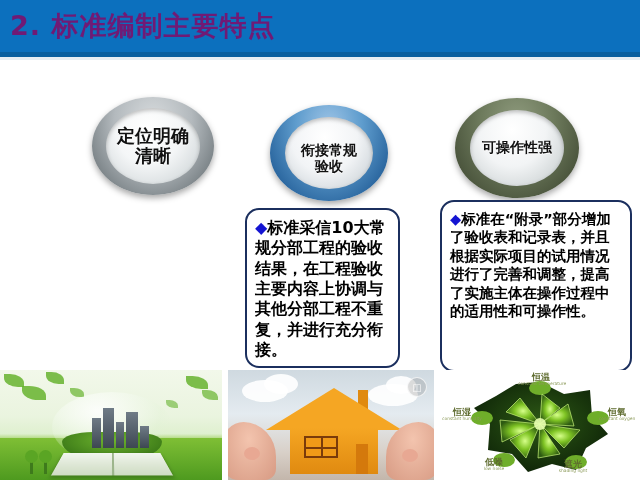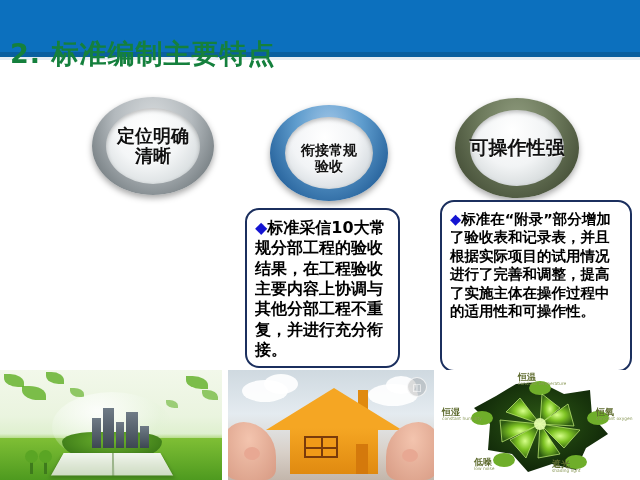--- a/index.html
+++ b/index.html
@@ -18,22 +18,22 @@
   .title-underline{
     position:absolute;left:0;top:52px;width:640px;height:5px;
     background:#0a5f9f;
   }
   .title-gap{
     position:absolute;left:0;top:57px;width:640px;height:3px;
     background:#e8eef3;
   }
   .title-text{
     position:absolute;left:10px;top:9px;
-    color:#15803d;font-size:27px;font-weight:bold;
-    letter-spacing:1px;line-height:34px;white-space:nowrap;margin-top:28px;
+    color:#701a75;font-size:27px;font-weight:bold;
+    letter-spacing:1px;line-height:34px;white-space:nowrap;
   }
 
   
   .badge{
     position:absolute;border-radius:50%;
     display:flex;align-items:center;justify-content:center;
     text-align:center;
   }
   .badge .inner{
     position:absolute;border-radius:50%;
@@ -69,21 +69,21 @@
 
   
   #badge3{left:455px;top:98px;width:124px;height:100px;
     background:radial-gradient(ellipse at 50% 24%,#8f9b7e 0%,#6d7a5c 42%,#4b553d 78%,#353d2c 100%);
     box-shadow:0 3px 6px rgba(0,0,0,.35);
   }
   #badge3 .inner{left:15px;top:12px;right:15px;bottom:12px;
     background:radial-gradient(ellipse at 45% 26%,#ffffff 0%,#f2f4f5 46%,#ccd2d3 86%,#bbc2c3 100%);
     box-shadow:inset 0 2px 4px rgba(0,0,0,.25);
   }
-  #badge3 .label{font-size:19px;}
+  #badge3 .label{font-size:14px;}
 
   
   .textbox{
     position:absolute;
     border:2px solid #1b2f5e;border-radius:14px;
     background:#ffffff;box-sizing:border-box;
     padding:8px 7px 6px 8px;
   }
   .textbox p{
     margin:0;color:#000000;font-weight:bold;
@@ -142,21 +142,21 @@
   #photo2 .hand.l{left:-6px;border-radius:40% 60% 20% 30%;}
   #photo2 .hand.r{right:-6px;border-radius:60% 40% 30% 20%;}
   #photo2 .nail{position:absolute;width:16px;height:13px;border-radius:50%;background:#e8a893;}
   #photo2 .wm{position:absolute;right:7px;top:7px;width:18px;height:18px;border-radius:50%;
     border:1px solid rgba(255,255,255,.75);display:flex;align-items:center;justify-content:center;
     color:rgba(255,255,255,.9);font-size:10px;background:rgba(120,120,120,.25);}
 
   
   #photo3{left:440px;top:370px;width:200px;height:110px;background:#ffffff;}
   #photo3 .star-wrap{position:absolute;left:28px;top:8px;width:144px;height:96px;}
-  #photo3 .starlbl{position:absolute;font-weight:bold;color:#5e6b2e;
+  #photo3 .starlbl{position:absolute;text-align:center;font-weight:bold;color:#5e6b2e;
     font-size:9px;line-height:1.05;white-space:nowrap;}
   #photo3 .starlbl .en{display:block;font-size:4.4px;color:#8c9a5a;font-weight:normal;}
 </style>
 </head>
 <body>
 
 <div id="slide">
 
   <div class="title-bar"></div>
   <div class="title-underline"></div>

